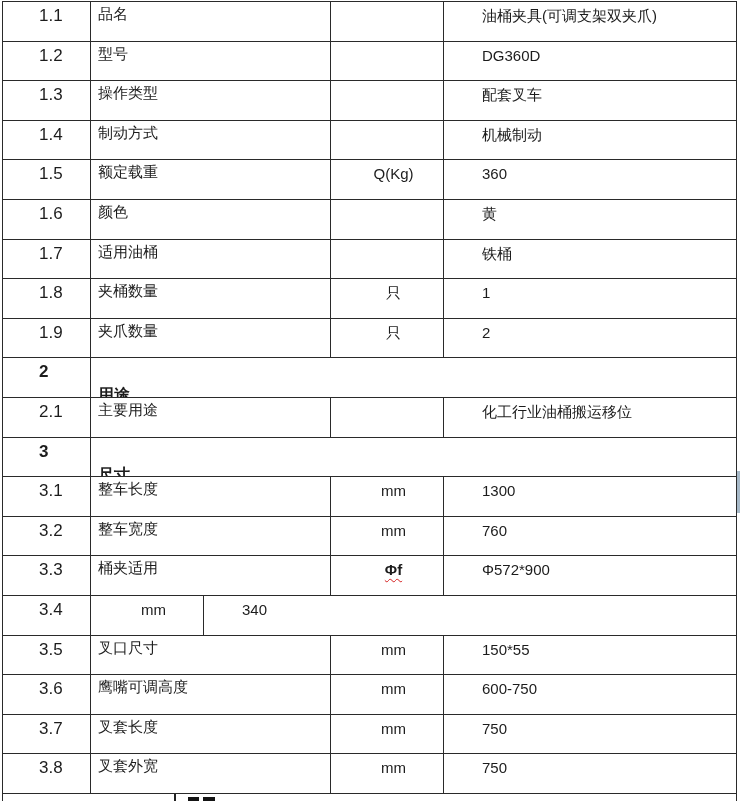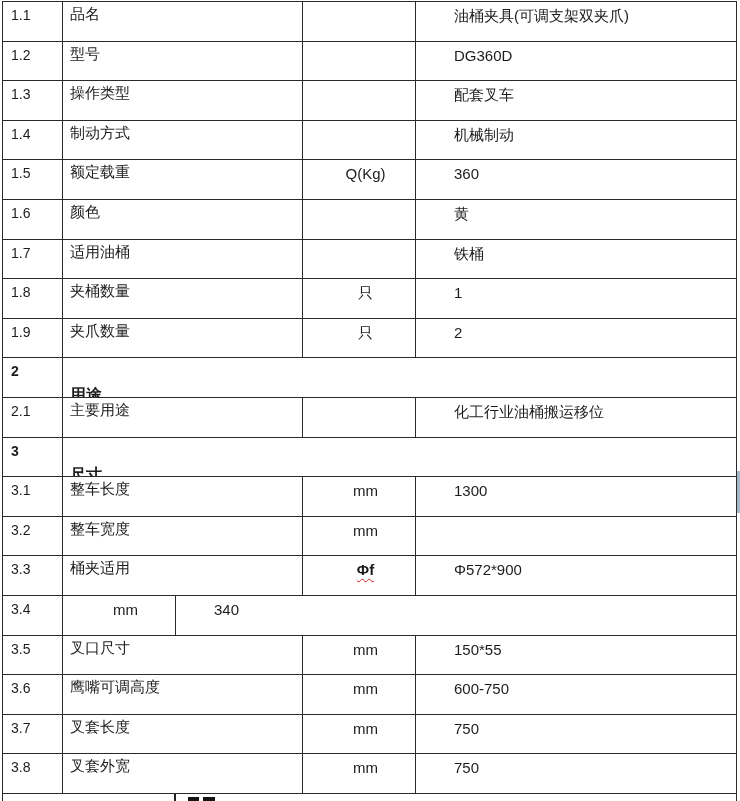--- a/index.html
+++ b/index.html
@@ -36,21 +36,21 @@
   .td {
     box-sizing: border-box;
     border-right: 1px solid #2a2a2a;
     padding-top: 4px;
     font-size: 15px;
     line-height: 19px;
     color: #1c1c1c;
     white-space: nowrap;
     overflow: hidden;
   }
-  .c1 { width: 60px; padding-left: 8px; font-size: 14px; }
+  .c1 { width: 60px; padding-left: 8px; font-size: 17px; margin-left: 28px; }
   .c2 { width: 240px; padding-left: 7px; font-family: Liberation Mono, monospace; }
   .c3 { width: 113px; padding-left: 13px; text-align: center; }
   .c4 { flex: 1 1 auto; padding-left: 6px; border-right: none; margin-left: 32px; }
   .tr.section .c1 { font-weight: bold; }
   .cm {
     flex: 1 1 auto;
     padding-left: 7px;
     border-right: none;
     font-weight: bold;
     font-size: 16px;
@@ -186,20 +186,21 @@
     <div class="td c1">3.1</div>
     <div class="td c2">整车长度</div>
     <div class="td c3"><span>mm</span></div>
     <div class="td c4">1300</div>
   </div>
 
   <div class="tr">
     <div class="td c1">3.2</div>
     <div class="td c2">整车宽度</div>
     <div class="td c3"><span>mm</span></div>
+    <div class="td c4">760</div>
   </div>
 
   <div class="tr">
     <div class="td c1">3.3</div>
     <div class="td c2">桶夹适用</div>
     <div class="td c3"><span class="wavy">Φf</span></div>
     <div class="td c4">Φ572*900</div>
   </div>
 
   <div class="tr">

